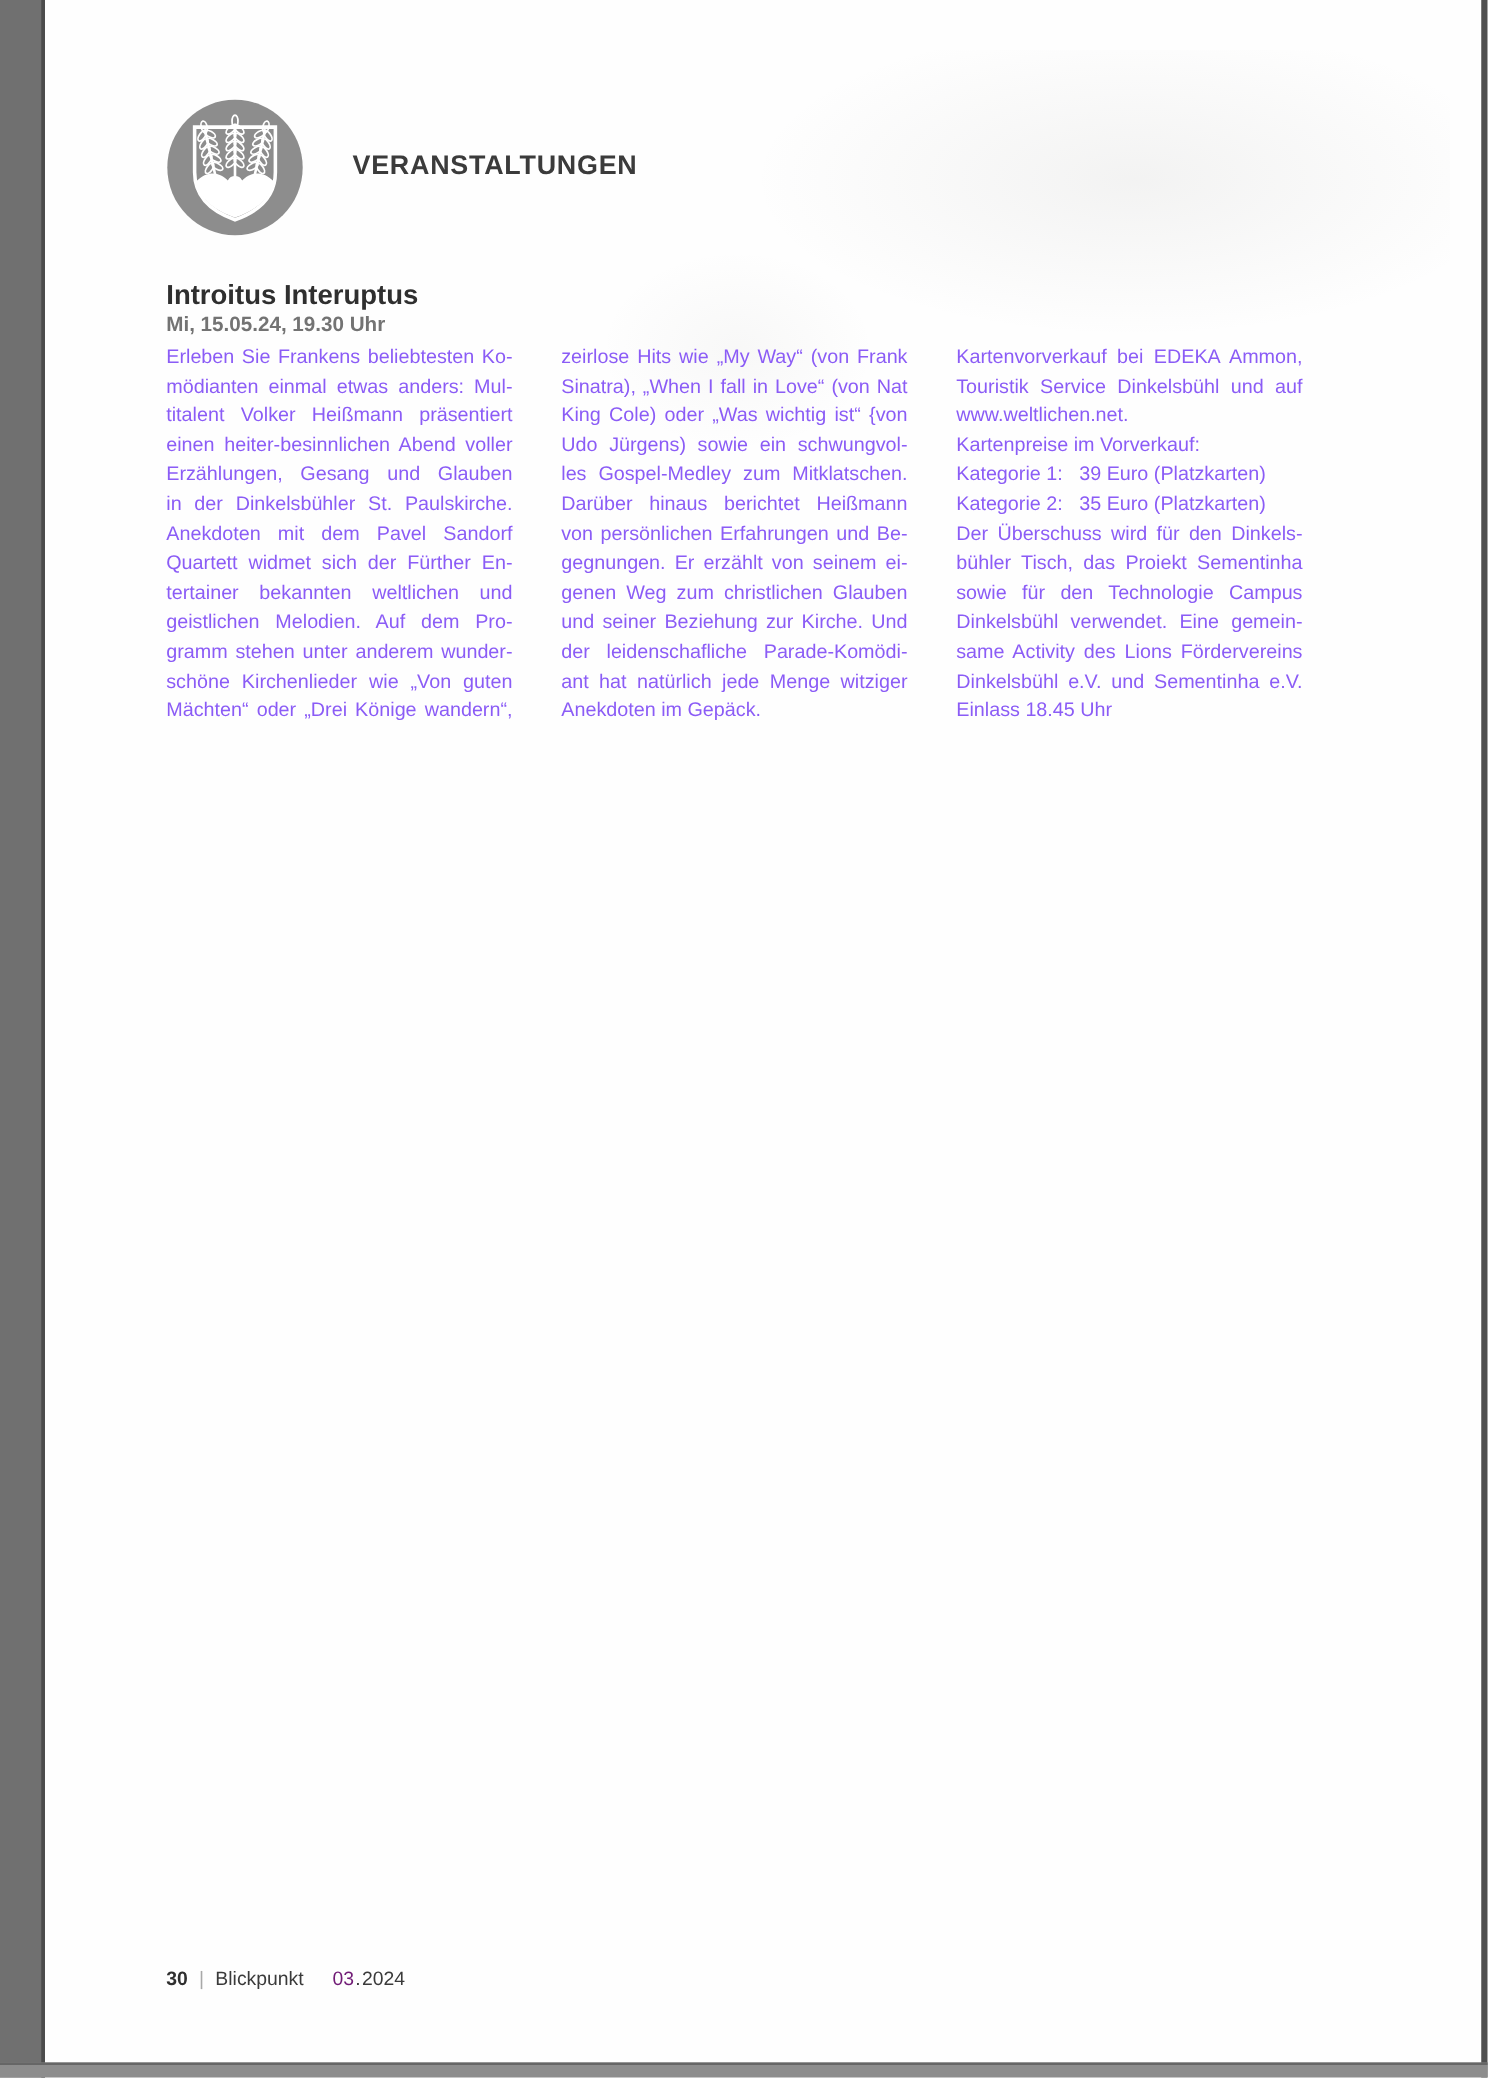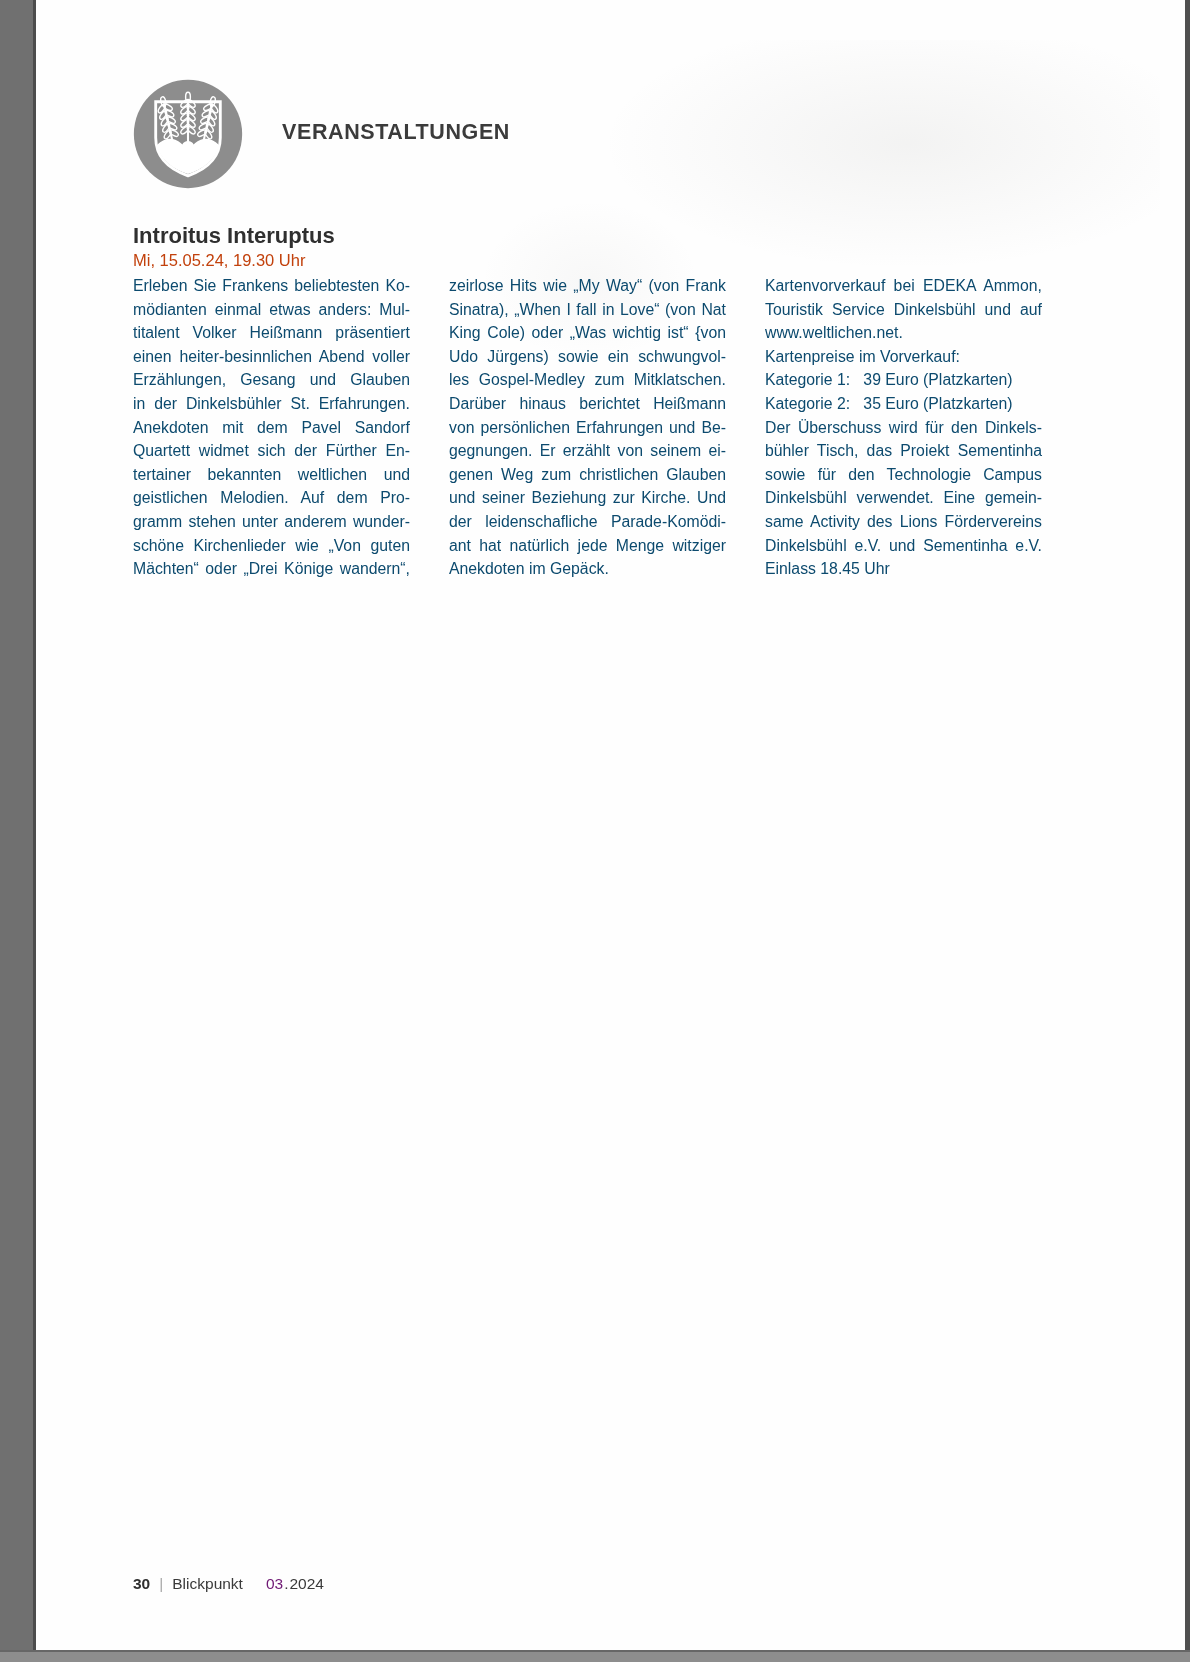--- a/index.html
+++ b/index.html
@@ -76,34 +76,34 @@
     z-index: 2;
   }
   .article-title {
     font-size: 22px;
     font-weight: bold;
     color: #2f2f2f;
     line-height: 26px;
   }
   .article-datetime {
     font-size: 16.5px;
-    font-weight: normal;
-    color: #c2410c;
+    font-weight: bold;
+    color: #737373;
     line-height: 23px;
     margin-bottom: 2px;
   }
   .columns {
     display: flex;
     gap: 39px;
   }
   .col { width: 277px; }
   .bline {
     font-size: 15.8px;
     line-height: 23.6px;
-    color: #0c4a6e;
+    color: #8b5cf6;
     text-align: left;
     white-space: nowrap;
   }
   .bline.just {
     white-space: normal;
     text-align: justify;
     text-align-last: justify;
   }
 
   
@@ -160,21 +160,21 @@
 <div class="article">
   <div class="article-title">Introitus Interuptus</div>
   <div class="article-datetime">Mi, 15.05.24, 19.30 Uhr</div>
   <div class="columns">
       <div class="col">
         <div class="bline just">Erleben Sie Frankens beliebtesten Ko-</div>
         <div class="bline just">mödianten einmal etwas anders: Mul-</div>
         <div class="bline just">titalent Volker Heißmann präsentiert</div>
         <div class="bline just">einen heiter-besinnlichen Abend voller</div>
         <div class="bline just">Erzählungen, Gesang und Glauben</div>
-        <div class="bline just">in der Dinkelsbühler St. Erfahrungen.</div>
+        <div class="bline just">in der Dinkelsbühler St. Paulskirche.</div>
         <div class="bline just">Anekdoten mit dem Pavel Sandorf</div>
         <div class="bline just">Quartett widmet sich der Fürther En-</div>
         <div class="bline just">tertainer bekannten weltlichen und</div>
         <div class="bline just">geistlichen Melodien. Auf dem Pro-</div>
         <div class="bline just">gramm stehen unter anderem wunder-</div>
         <div class="bline just">schöne Kirchenlieder wie „Von guten</div>
         <div class="bline just">Mächten“ oder „Drei Könige wandern“,</div>
       </div>
       <div class="col">
         <div class="bline just">zeirlose Hits wie „My Way“ (von Frank</div>

